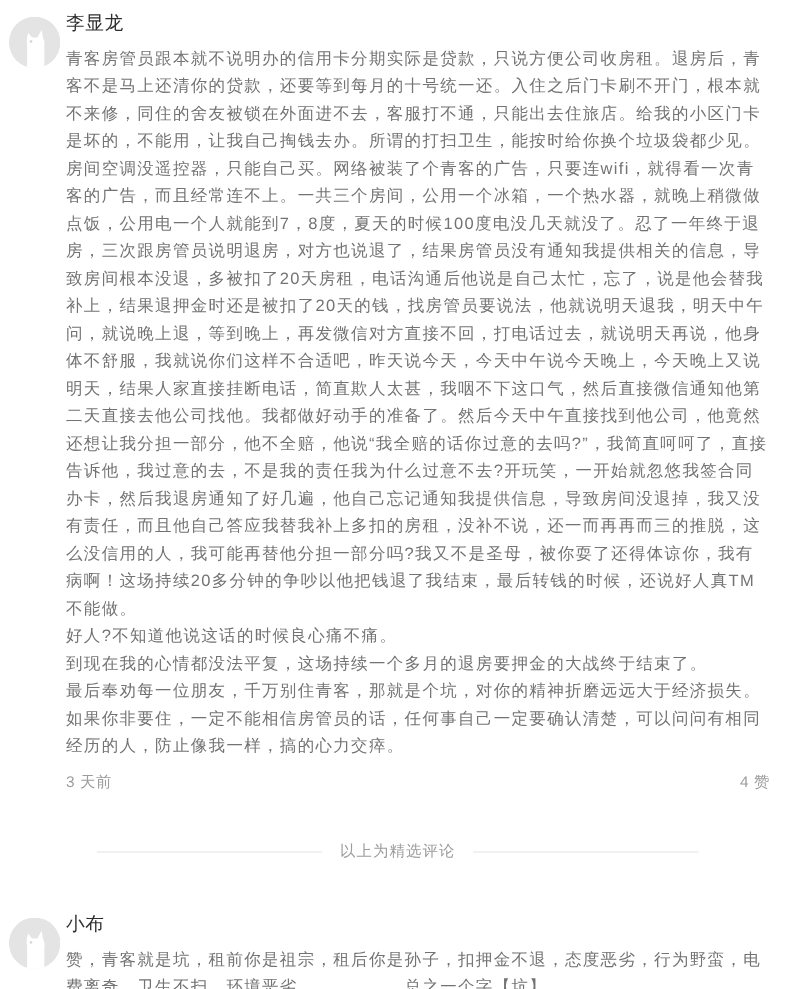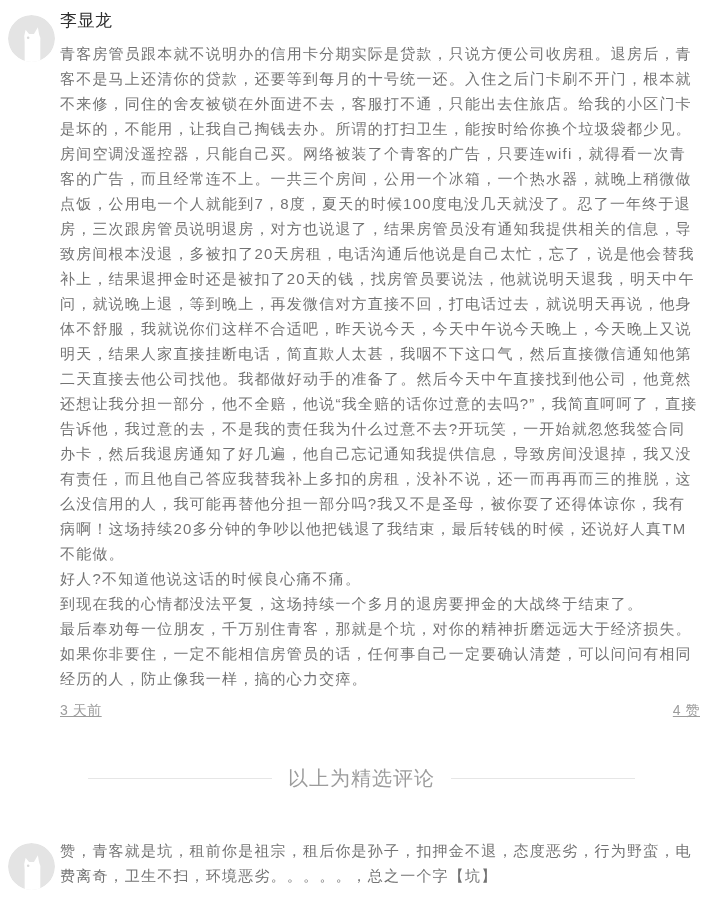--- a/index.html
+++ b/index.html
@@ -46,38 +46,37 @@
     word-break: break-all;
   }
   .meta {
     display: flex;
     justify-content: space-between;
     align-items: center;
     margin-top: 11px;
     font-size: 14px;
     color: #9c9c9c;
     letter-spacing: 0.5px;
-    text-decoration: underline;
   }
   .like {
     cursor: pointer;
   }
   .divider {
     display: flex;
     align-items: center;
     margin: 45px 88px 46px 88px;
   }
   .divider .line {
     flex: 1;
     height: 1px;
     background: #e6e6e6;
   }
   .divider .label {
     padding: 0 16px;
-    font-size: 20px;
+    font-size: 14px;
     color: #9c9c9c;
     letter-spacing: 1px;
     white-space: nowrap;
   }
 </style>
 </head>
 <body>
 
 <div class="comment">
   <div class="avatar">
@@ -109,15 +108,16 @@
 <div class="comment" style="padding-top:0;">
   <div class="avatar" style="top:5px;">
     <span>
       <svg viewBox="0 0 48 48" xmlns="http://www.w3.org/2000/svg">
         <circle cx="24" cy="24" r="24" fill="#e4e4e4"></circle>
         <path d="M18 15 L21.5 19.5 L26.5 19.5 L30.5 12.5 L31.8 20 Q33.8 23.5 33 27.5 L33 48 L17 48 L17 27 Q15.8 21 18 15 Z" fill="#ffffff"></path>
         <circle cx="20.6" cy="23.2" r="1.3" fill="#d9d9d9"></circle>
       </svg>
     </span>
   </div>
+  <div class="author">小布</div>
   <div class="body-text">赞，青客就是坑，租前你是祖宗，租后你是孙子，扣押金不退，态度恶劣，行为野蛮，电费离奇，卫生不扫，环境恶劣。。。。。，总之一个字【坑】</div>
 
 </div>
 
 </body></html>

